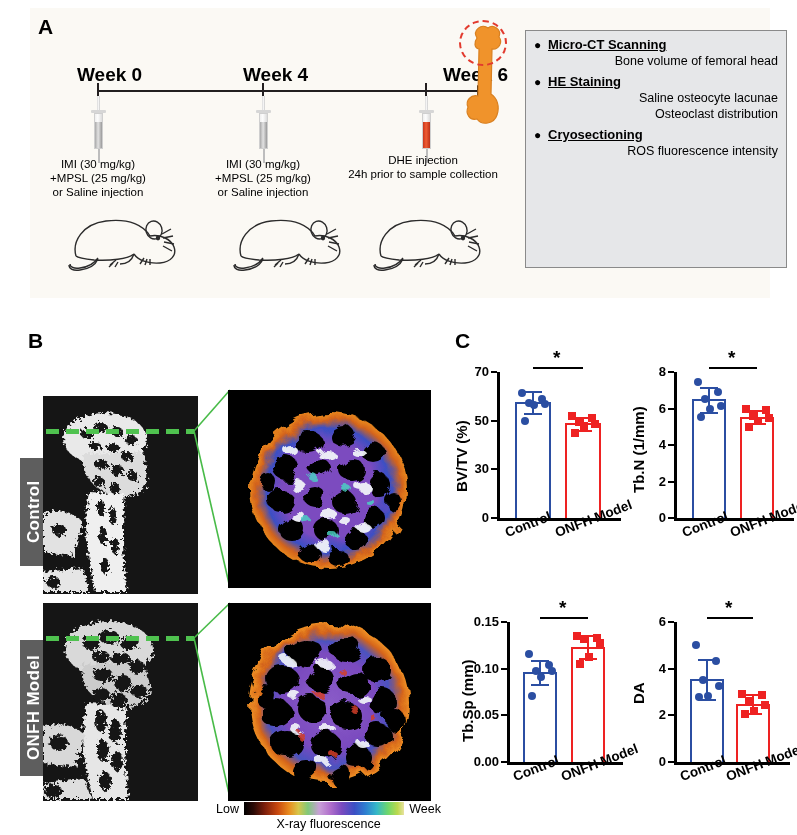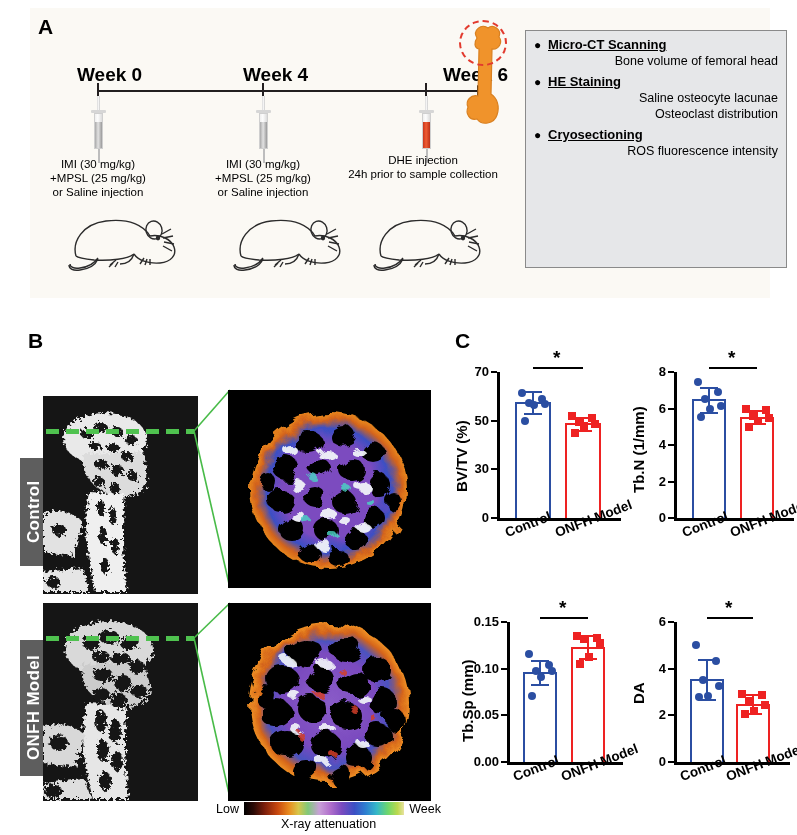--- a/index.html
+++ b/index.html
@@ -703,21 +703,21 @@
       </g>
     </g>
   </svg>
 </div>
 
 <div id="colorbar-row">
   <span id="cb-low">Low</span>
   <div id="colorbar"></div>
   <span id="cb-high">Week</span>
 </div>
-<div id="cb-caption">X-ray attenuation</div>
+<div id="cb-caption">X-ray fluorescence</div>
 
 <div class="panel-letter" id="letter-c">C</div>
 
 <div class="chart" id="chart-bvtv">
     <div class="y-axis-title" style="left: -2px; top: 58px; height: 96px;">BV/TV (%)</div>
     <div class="axis-line" style="left: 42px; top: 22px; width: 2.5px; height: 147px;"></div>
     <div class="axis-line" style="left: 42px; top: 168px; width: 124px; height: 2.5px;"></div>
     <div class="tick-mark" style="left: 36px; top: 167px;"></div>
     <div class="y-tick-label" style="left: -16px; width: 50px; top: 160px;">0</div>
     <div class="tick-mark" style="left: 36px; top: 118.333px;"></div>

